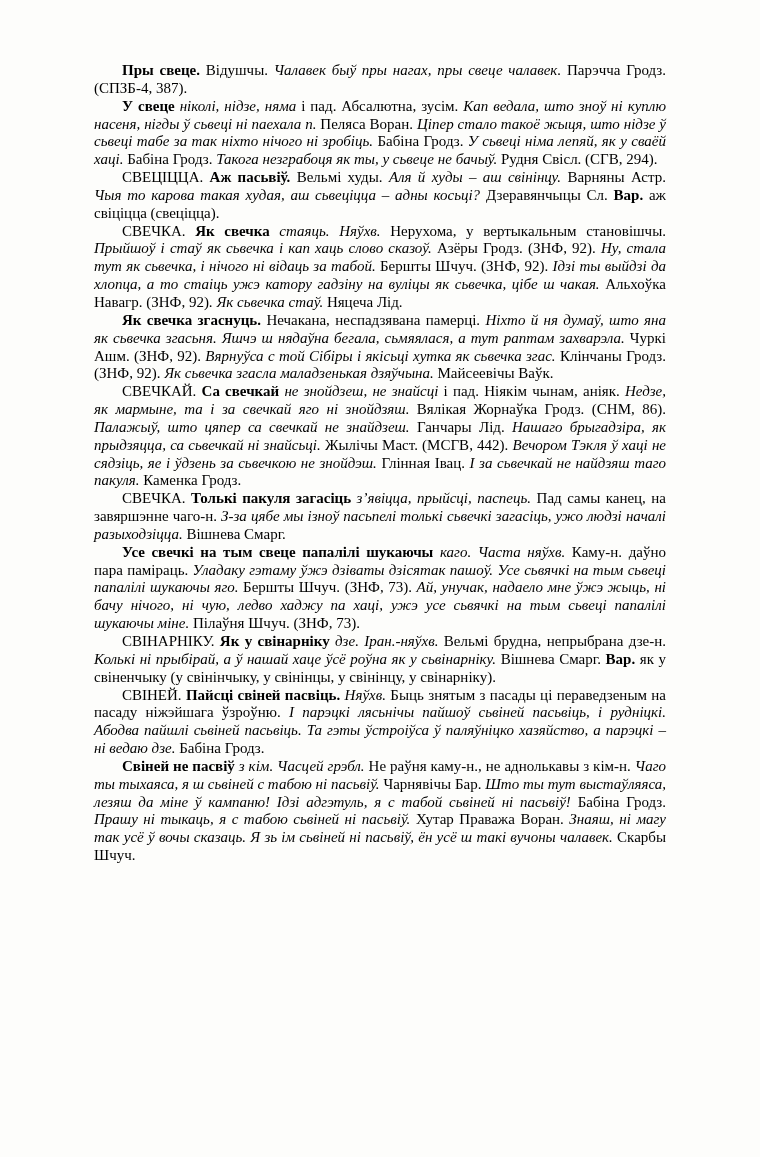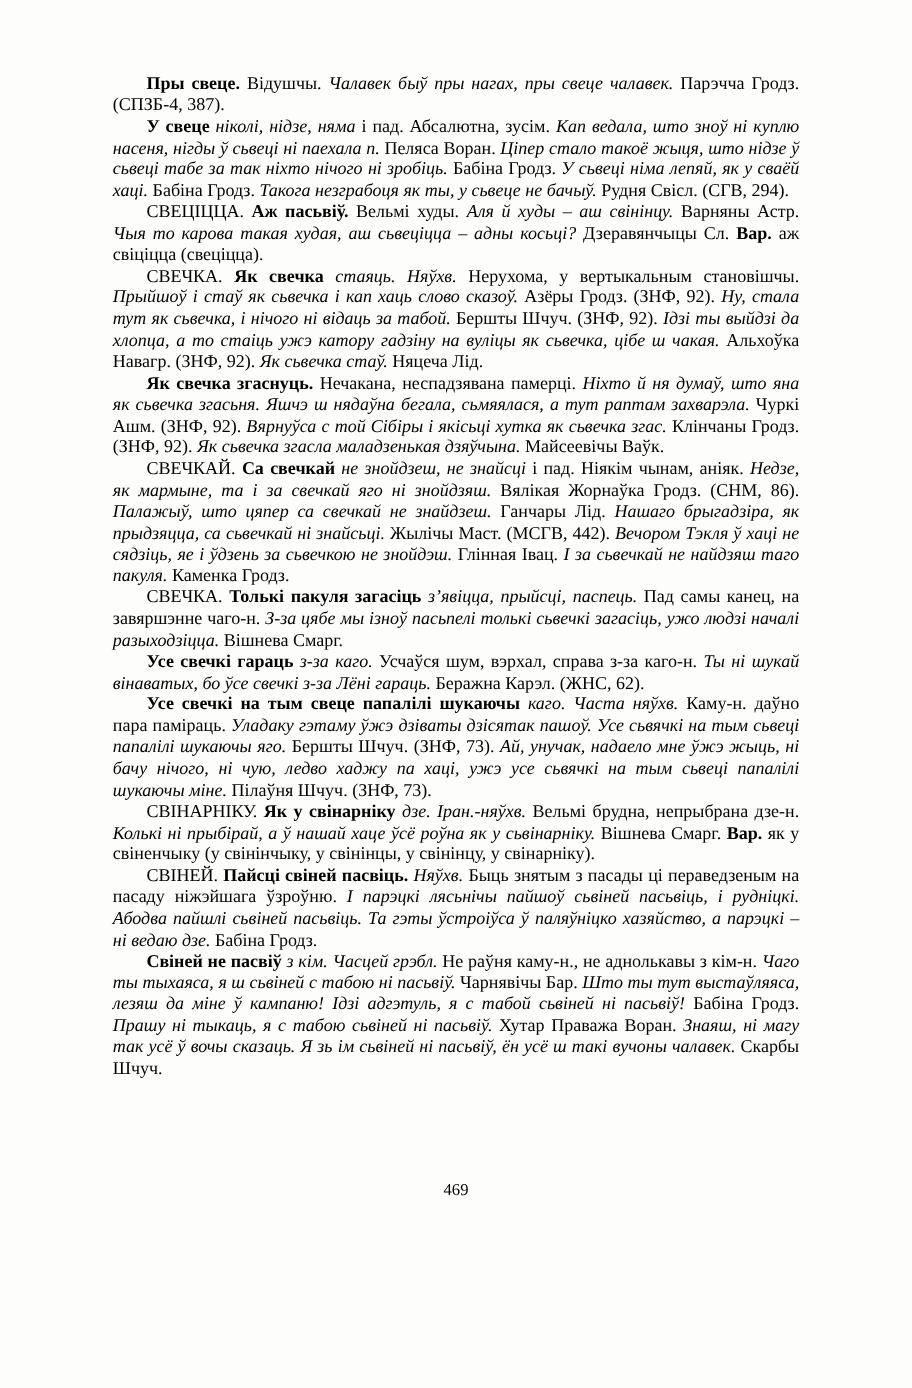--- a/index.html
+++ b/index.html
@@ -54,22 +54,20 @@
 <div class="page">
 
   <div class="text-column" id="text-column">
       <p class="para"><span class="b">Пры свеце.</span><span> Відушчы. </span><span class="i">Чалавек быў пры нагах, пры свеце чалавек.</span><span> Парэчча Гродз. (СПЗБ-4, 387).</span></p>
       <p class="para"><span class="b">У свеце</span><span class="i"> ніколі, нідзе, няма</span><span> і пад. Абсалютна, зусім. </span><span class="i">Кап ведала, што зноў ні куплю насеня, нігды ў сьвеці ні паехала п.</span><span> Пеляса Воран. </span><span class="i">Ціпер стало такоё жыця, што нідзе ў сьвеці табе за так ніхто нічого ні зробіць.</span><span> Бабіна Гродз. </span><span class="i">У сьвеці німа лепяй, як у сваёй хаці.</span><span> Бабіна Гродз. </span><span class="i">Такога незграбоця як ты, у сьвеце не бачыў.</span><span> Рудня Свісл. (СГВ, 294).</span></p>
       <p class="para"><span>СВЕЦІЦЦА. </span><span class="b">Аж пасьвіў.</span><span> Вельмі худы. </span><span class="i">Аля й худы – аш свінінцу.</span><span> Варняны Астр. </span><span class="i">Чыя то карова такая худая, аш сьвеціцца – адны косьці?</span><span> Дзеравянчыцы Сл. </span><span class="bi">Вар.</span><span> аж свіціцца (свеціцца).</span></p>
       <p class="para"><span>СВЕЧКА. </span><span class="b">Як свечка</span><span class="i"> стаяць. Няўхв.</span><span> Нерухома, у вертыкальным становішчы. </span><span class="i">Прыйшоў і стаў як сьвечка і кап хаць слово сказоў.</span><span> Азёры Гродз. (ЗНФ, 92). </span><span class="i">Ну, стала тут як  сьвечка, і нічого ні відаць за табой.</span><span> Бершты Шчуч. (ЗНФ, 92). </span><span class="i">Ідзі ты выйдзі да хлопца, а то стаіць ужэ катору гадзіну на вуліцы як сьвечка, цібе ш чакая.</span><span> Альхоўка Навагр. (ЗНФ, 92). </span><span class="i">Як сьвечка стаў.</span><span> Няцеча Лід.</span></p>
       <p class="para"><span class="b">Як свечка згаснуць.</span><span> Нечакана, неспадзявана памерці. </span><span class="i">Ніхто й ня думаў, што яна як сьвечка згасьня. Яшчэ ш нядаўна бегала, сьмяялася, а тут раптам захварэла.</span><span> Чуркі Ашм. (ЗНФ, 92). </span><span class="i">Вярнуўса с той Сібіры і якісьці хутка як сьвечка згас.</span><span> Клінчаны Гродз. (ЗНФ, 92). </span><span class="i">Як сьвечка згасла маладзенькая дзяўчына.</span><span> Майсеевічы Ваўк.</span></p>
       <p class="para"><span>СВЕЧКАЙ. </span><span class="b">Са свечкай</span><span class="i"> не знойдзеш, не знайсці</span><span> і пад. Ніякім чынам, аніяк. </span><span class="i">Недзе, як мармыне, та і за свечкай яго ні знойдзяш.</span><span> Вялікая Жорнаўка Гродз. (СНМ, 86). </span><span class="i">Палажыў, што цяпер са свечкай не знайдзеш.</span><span> Ганчары Лід. </span><span class="i">Нашаго брыгадзіра, як прыдзяцца, са сьвечкай ні знайсьці.</span><span> Жылічы Маст. (МСГВ, 442). </span><span class="i">Вечором Тэкля ў хаці не сядзіць, яе і ўдзень за сьвечкою не знойдэш.</span><span> Глінная Івац. </span><span class="i">І за сьвечкай не найдзяш таго пакуля.</span><span> Каменка Гродз.</span></p>
       <p class="para"><span>СВЕЧКА. </span><span class="b">Толькі пакуля загасіць</span><span class="i"> з’явіцца, прыйсці, паспець.</span><span> Пад самы канец, на завяршэнне чаго-н. </span><span class="i">З-за цябе мы ізноў пасьпелі толькі сьвечкі загасіць, ужо людзі началі разыходзіцца.</span><span> Вішнева Смарг.</span></p>
-      <p class="para"><span class="b">Усе свечкі гараць</span><span class="i"> з-за каго.</span><span> Усчаўся шум, вэрхал, справа з-за каго-н. </span><span class="i">Ты ні шукай вінаватых, бо ўсе свечкі з-за Лёні гараць.</span><span> Беражна Карэл. (ЖНС, 62).</span></p>
       <p class="para"><span class="b">Усе свечкі на тым свеце папалілі шукаючы</span><span class="i"> каго. Часта няўхв.</span><span> Каму-н. даўно пара паміраць. </span><span class="i">Уладаку гэтаму ўжэ дзіваты дзісятак пашоў. Усе сьвячкі на тым сьвеці папалілі шукаючы яго.</span><span> Бершты Шчуч. (ЗНФ, 73). </span><span class="i">Ай, унучак, надаело мне ўжэ жыць, ні бачу нічого, ні чую, ледво хаджу па хаці, ужэ усе сьвячкі на тым сьвеці папалілі шукаючы міне.</span><span> Пілаўня Шчуч. (ЗНФ, 73).</span></p>
       <p class="para"><span>СВІНАРНІКУ. </span><span class="b">Як у свінарніку</span><span class="i"> дзе. Іран.-няўхв.</span><span> Вельмі брудна, непрыбрана дзе-н. </span><span class="i">Колькі ні прыбірай, а ў нашай хаце ўсё роўна як у сьвінарніку.</span><span> Вішнева Смарг. </span><span class="bi">Вар.</span><span> як у свіненчыку (у свінінчыку, у свінінцы, у свінінцу, у свінарніку).</span></p>
       <p class="para"><span>СВІНЕЙ. </span><span class="b">Пайсці свіней пасвіць.</span><span class="i"> Няўхв.</span><span> Быць знятым з пасады ці пераведзеным на пасаду ніжэйшага ўзроўню. </span><span class="i">І парэцкі лясьнічы пайшоў сьвіней пасьвіць, і руднiцкі. Абодва пайшлі сьвіней пасьвіць. Та гэты ўстроіўса ў паляўніцко хазяйство, а парэцкі – ні ведаю дзе.</span><span> Бабіна Гродз.</span></p>
       <p class="para"><span class="b">Свіней не пасвіў</span><span class="i"> з кім. Часцей грэбл.</span><span> Не раўня каму-н., не аднолькавы з кім-н. </span><span class="i">Чаго ты  тыхаяса, я ш сьвіней с табою ні пасьвіў.</span><span> Чарнявічы Бар. </span><span class="i">Што ты тут выстаўляяса, лезяш да міне ў кампаню! Ідзі адгэтуль, я с табой сьвіней ні пасьвіў!</span><span> Бабіна Гродз. </span><span class="i">Прашу ні тыкаць, я с табою сьвіней ні пасьвіў.</span><span> Хутар Праважа Воран. </span><span class="i">Знаяш, ні магу так усё ў вочы сказаць. Я зь ім сьвіней ні пасьвіў, ён усё ш такі вучоны чалавек.</span><span> Скарбы Шчуч.</span></p>
     </div>
 
-  <div class="page-number">469</div>
 
 </div>
 
 </body></html>

